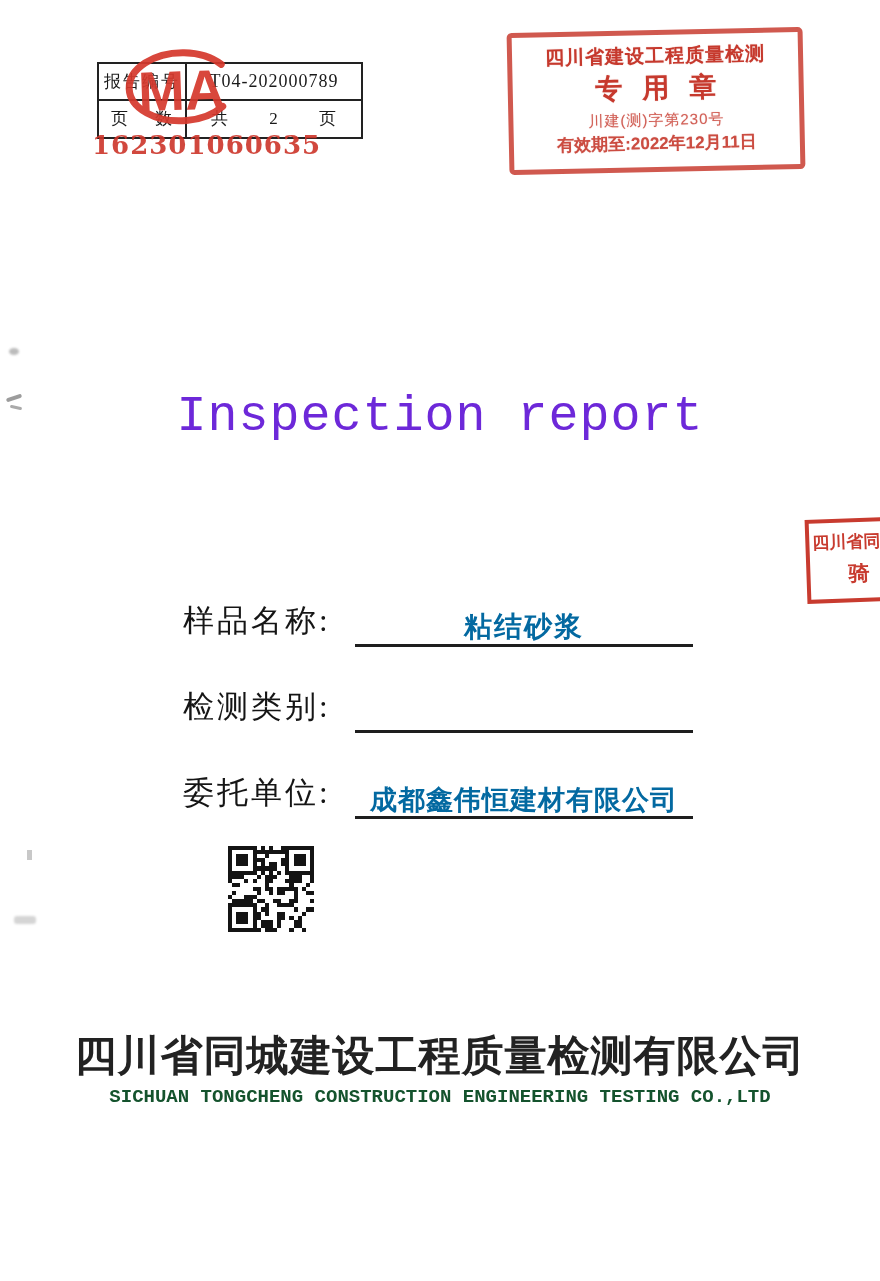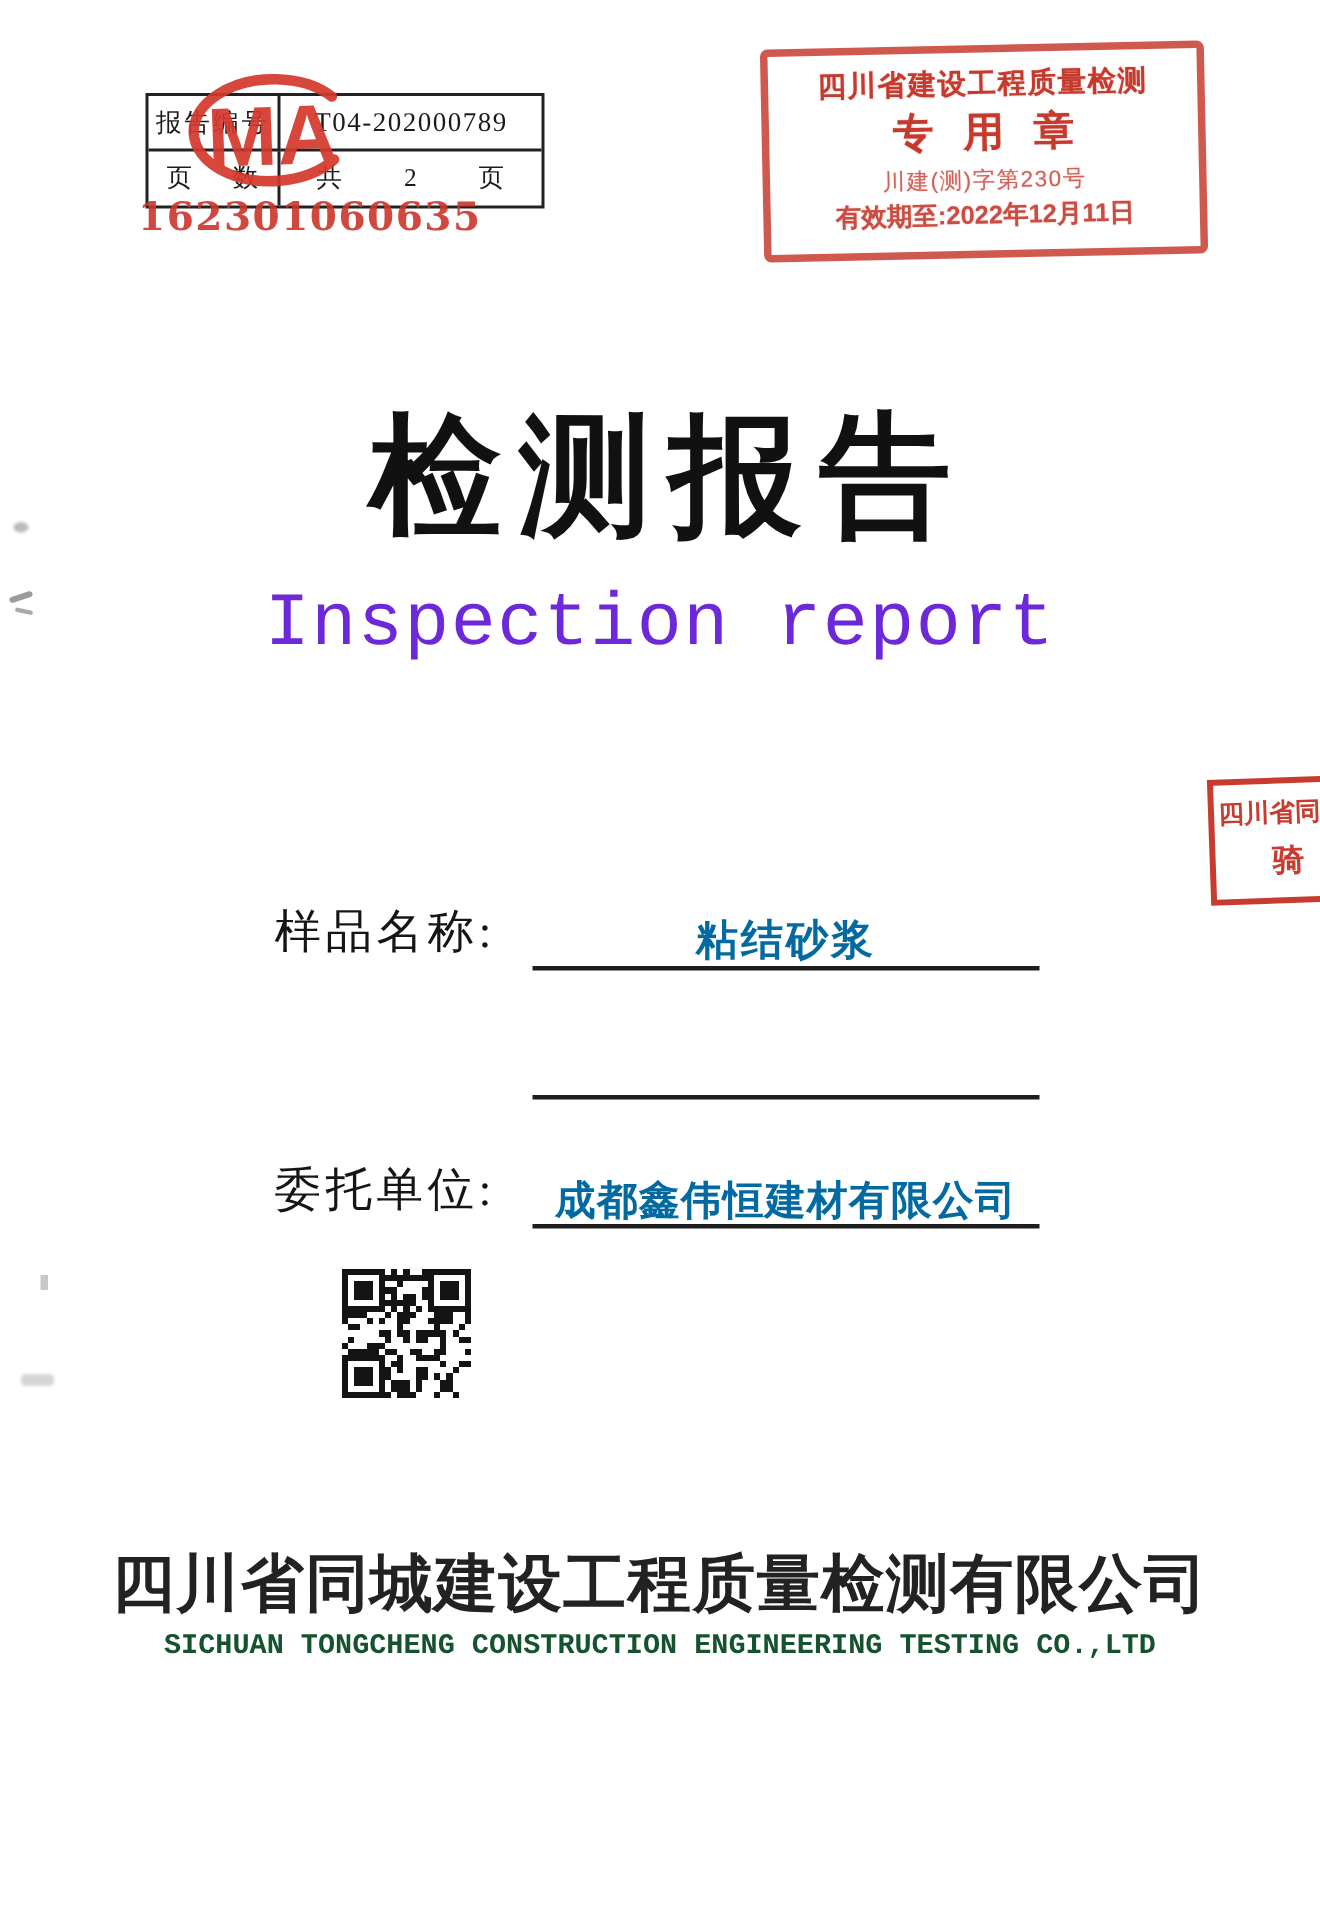--- a/index.html
+++ b/index.html
@@ -143,34 +143,34 @@
 
   <div class="serial">162301060635</div>
 
   <div class="acc-stamp">
     <div class="l1">四川省建设工程质量检测</div>
     <div class="l2">专用章</div>
     <div class="l3">川建(测)字第230号</div>
     <div class="l4">有效期至:2022年12月11日</div>
   </div>
 
-  <div class="title-zh">检测报告</div>
   <div class="title-en">Inspection report</div>
 
   <div class="seam-stamp">
     <div class="s1">四川省同城</div>
     <div class="s2">骑</div>
   </div>
 
   <div class="field field-1">
     <span class="flabel">样品名称:</span>
     <span class="fvalue">粘结砂浆</span>
     <span class="fline"></span>
   </div>
   <div class="field field-2">
+    <span class="flabel">检测类别:</span>
     <span class="fline"></span>
   </div>
   <div class="field field-3">
     <span class="flabel">委托单位:</span>
     <span class="fvalue">成都鑫伟恒建材有限公司</span>
     <span class="fline"></span>
   </div>
 
   <svg class="qr" id="qr-svg" viewBox="0 0 21 21" shape-rendering="crispEdges">
       <rect x="0" y="0" width="1" height="1" fill="#141414"></rect>

